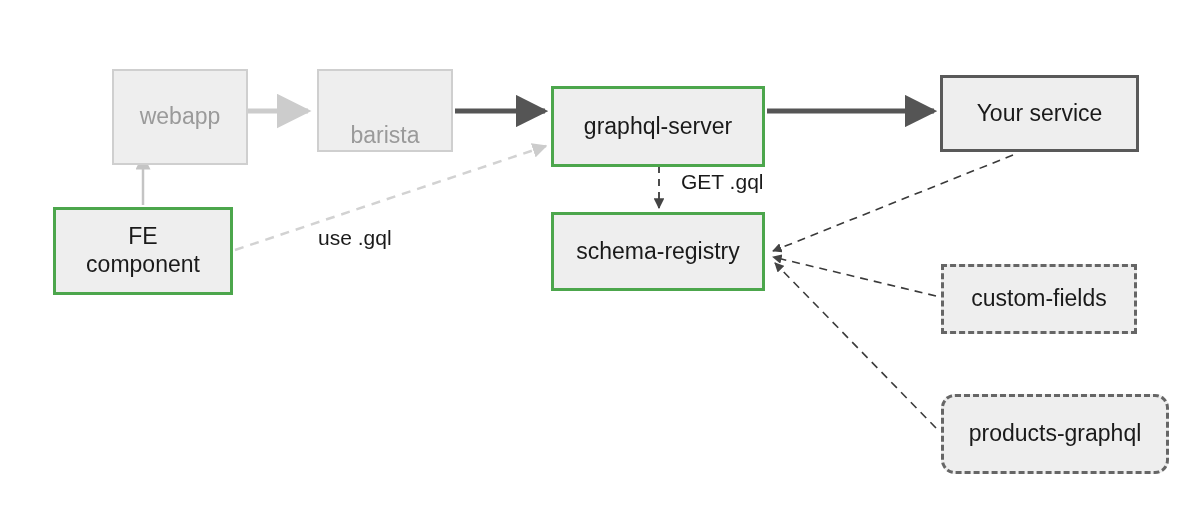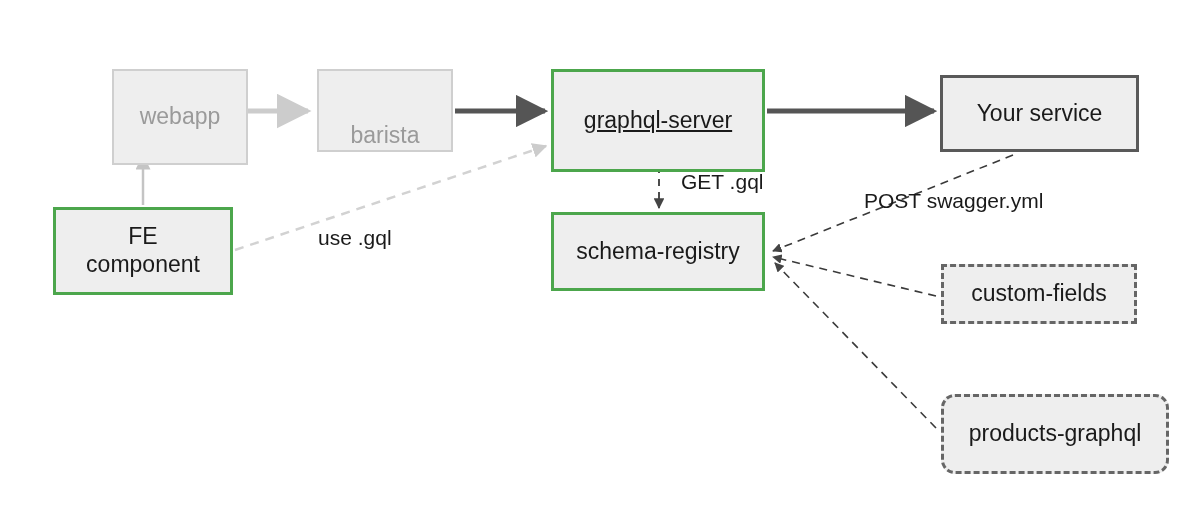--- a/index.html
+++ b/index.html
@@ -111,44 +111,43 @@
   </svg>
 
   <div class="node style-light" style="left:75px; top:69px; width:136px; height:96px;margin-left:37px;">
     <span class="node-label">webapp</span>
   </div>
 
   <div class="node style-light" style="left:317px; top:69px; width:136px; height:83px;align-items:flex-end;">
     <span class="node-label">barista</span>
   </div>
 
-  <div class="node style-green" style="left:551px; top:69px; width:214px; height:103px;text-decoration:underline;">
+  <div class="node style-green" style="left:551px; top:86px; width:214px; height:81px;">
     <span class="node-label">graphql-server</span>
   </div>
 
   <div class="node style-green" style="left:53px; top:207px; width:180px; height:88px;">
     <span class="node-label">FE
 component</span>
   </div>
 
   <div class="node style-dark" style="left:940px; top:75px; width:199px; height:77px;">
     <span class="node-label">Your service</span>
   </div>
 
   <div class="node style-green" style="left:551px; top:212px; width:214px; height:79px;justify-content:center;">
     <span class="node-label">schema-registry</span>
   </div>
 
-  <div class="node style-dashed" style="left:941px; top:264px; width:196px; height:60px;">
+  <div class="node style-dashed" style="left:941px; top:264px; width:196px; height:70px;">
     <span class="node-label">custom-fields</span>
   </div>
 
   <div class="node style-dashed" style="left:941px; top:394px; width:228px; height:80px;border-radius:14px;">
     <span class="node-label">products-graphql</span>
   </div>
 
   <div class="edge-label" style="left:318px; top:183px;margin-top:43px;">use .gql</div>
 
   <div class="edge-label" style="left:681px; top:170px;">GET .gql</div>
 
-  <div class="edge-label" style="left:864px; top:189px;">POST swagger.yml</div>
 
 </div>
 
 </body></html>

